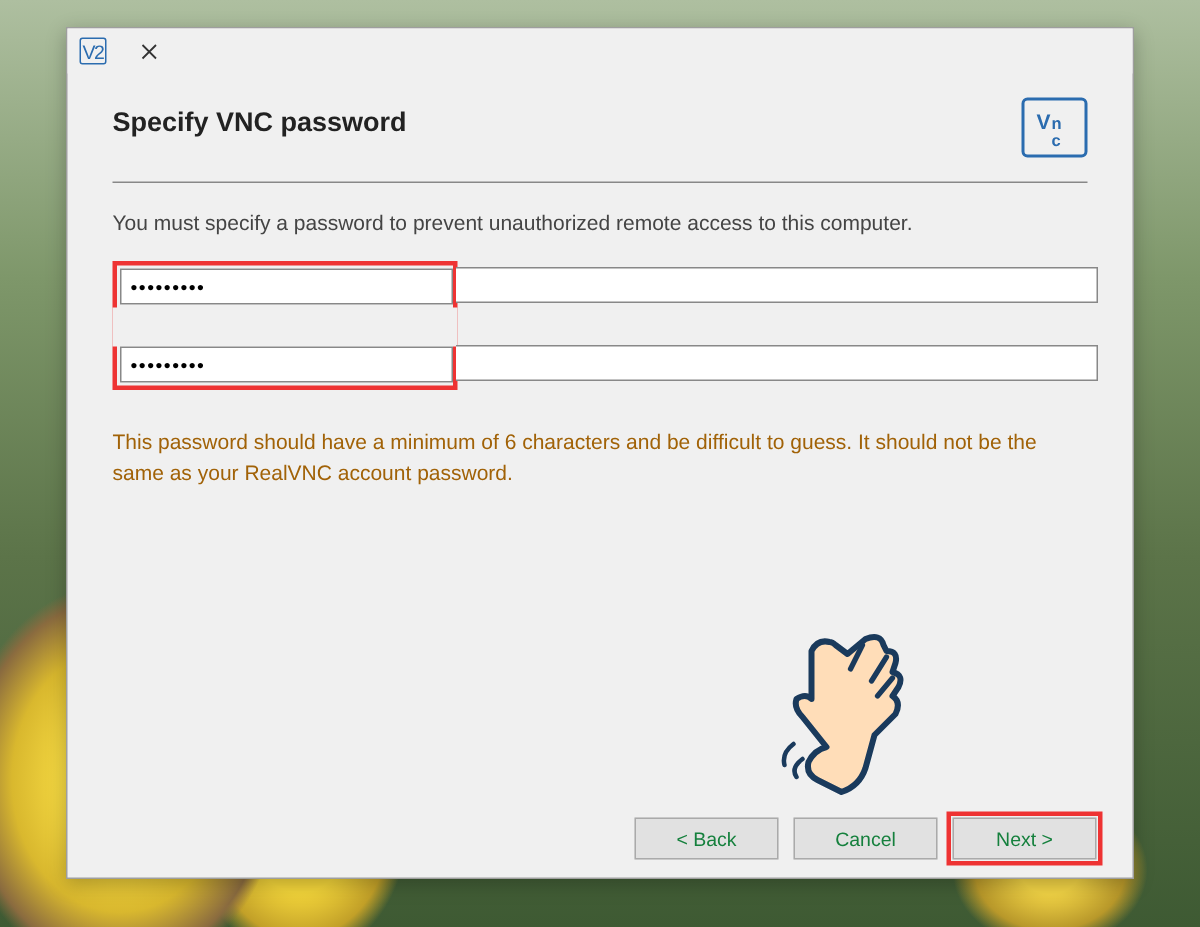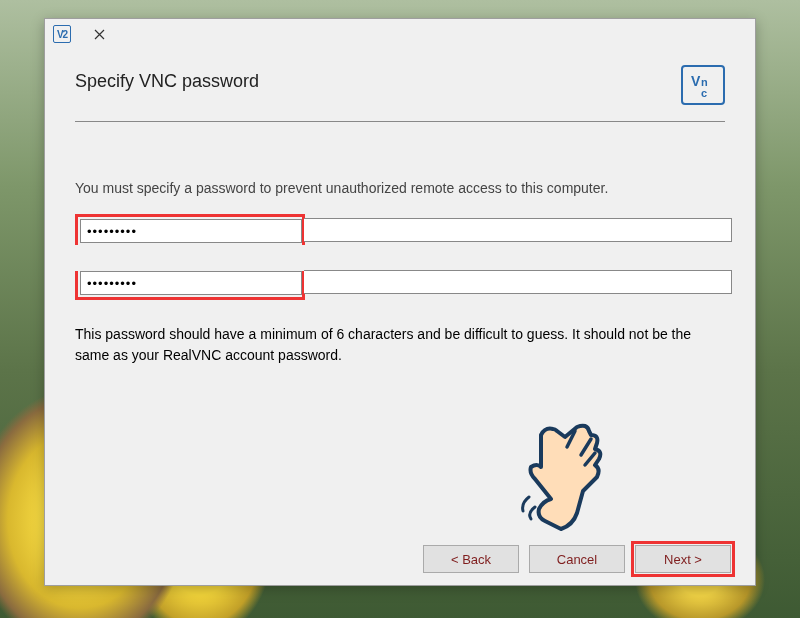--- a/index.html
+++ b/index.html
@@ -38,22 +38,22 @@
       background: #f0f0f0;
     }
     .titlebar-icon {
       width: 18px;
       height: 18px;
       border: 1.5px solid #2b6caf;
       border-radius: 2px;
       display: flex;
       align-items: center;
       justify-content: center;
-      font-size: 10px;
-      font-weight: bold;
+      font-size: 13px;
+      font-weight: normal;
       color: #2b6caf;
       margin-right: 6px;
       letter-spacing: -1px;
       text-align: center;
     }
     .titlebar-text {
       font-size: 12px;
       color: #333;
       flex: 1;
     }
@@ -76,42 +76,41 @@
     .header-row {
       display: flex;
       justify-content: space-between;
       align-items: flex-start;
       padding-bottom: 16px;
       border-bottom: 1px solid #888;
       margin-bottom: 18px;
     }
     .page-title {
       font-size: 18px;
-      font-weight: normal;
+      font-weight: bold;
       color: #222;
       margin-top: 6px;
     }
     .vnc-logo {
       width: 44px;
       height: 40px;
       border: 2px solid #2b6caf;
       border-radius: 4px;
       display: flex;
       align-items: center;
       justify-content: center;
       font-size: 17px;
       font-weight: bold;
       color: #2b6caf;
       letter-spacing: -1px;
     }
     .instruction {
       font-size: 14px;
       color: #444;
       margin-bottom: 18px;
-      margin-top: 40px;
     }
     .highlight-box {
       border: 3px solid #e33;
       width: 230px;
       padding: 2px;
       margin-bottom: 24px;
       position: relative;
     }
     .pw-row {
       position: relative;
@@ -139,38 +138,38 @@
       letter-spacing: 1px;
     }
     .pw-gap {
       height: 26px;
       background: #f0f0f0;
       margin: 0 -5px;
       position: relative;
     }
     .hint {
       font-size: 14px;
-      color: #000000;
+      color: #a16207;
       line-height: 1.5;
     }
     .button-row {
       position: absolute;
       bottom: 12px;
       right: 24px;
       display: flex;
       gap: 10px;
       align-items: center;
     }
     .btn {
       min-width: 96px;
       height: 28px;
       background: #e1e1e1;
       border: 1px solid #aaa;
       font-size: 13px;
-      color: #7f1d1d;
+      color: #15803d;
       cursor: pointer;
       display: flex;
       align-items: center;
       justify-content: center;
     }
     .btn-highlight {
       outline: 3px solid #e33;
       outline-offset: 1px;
     }
     .cursor-hand {

